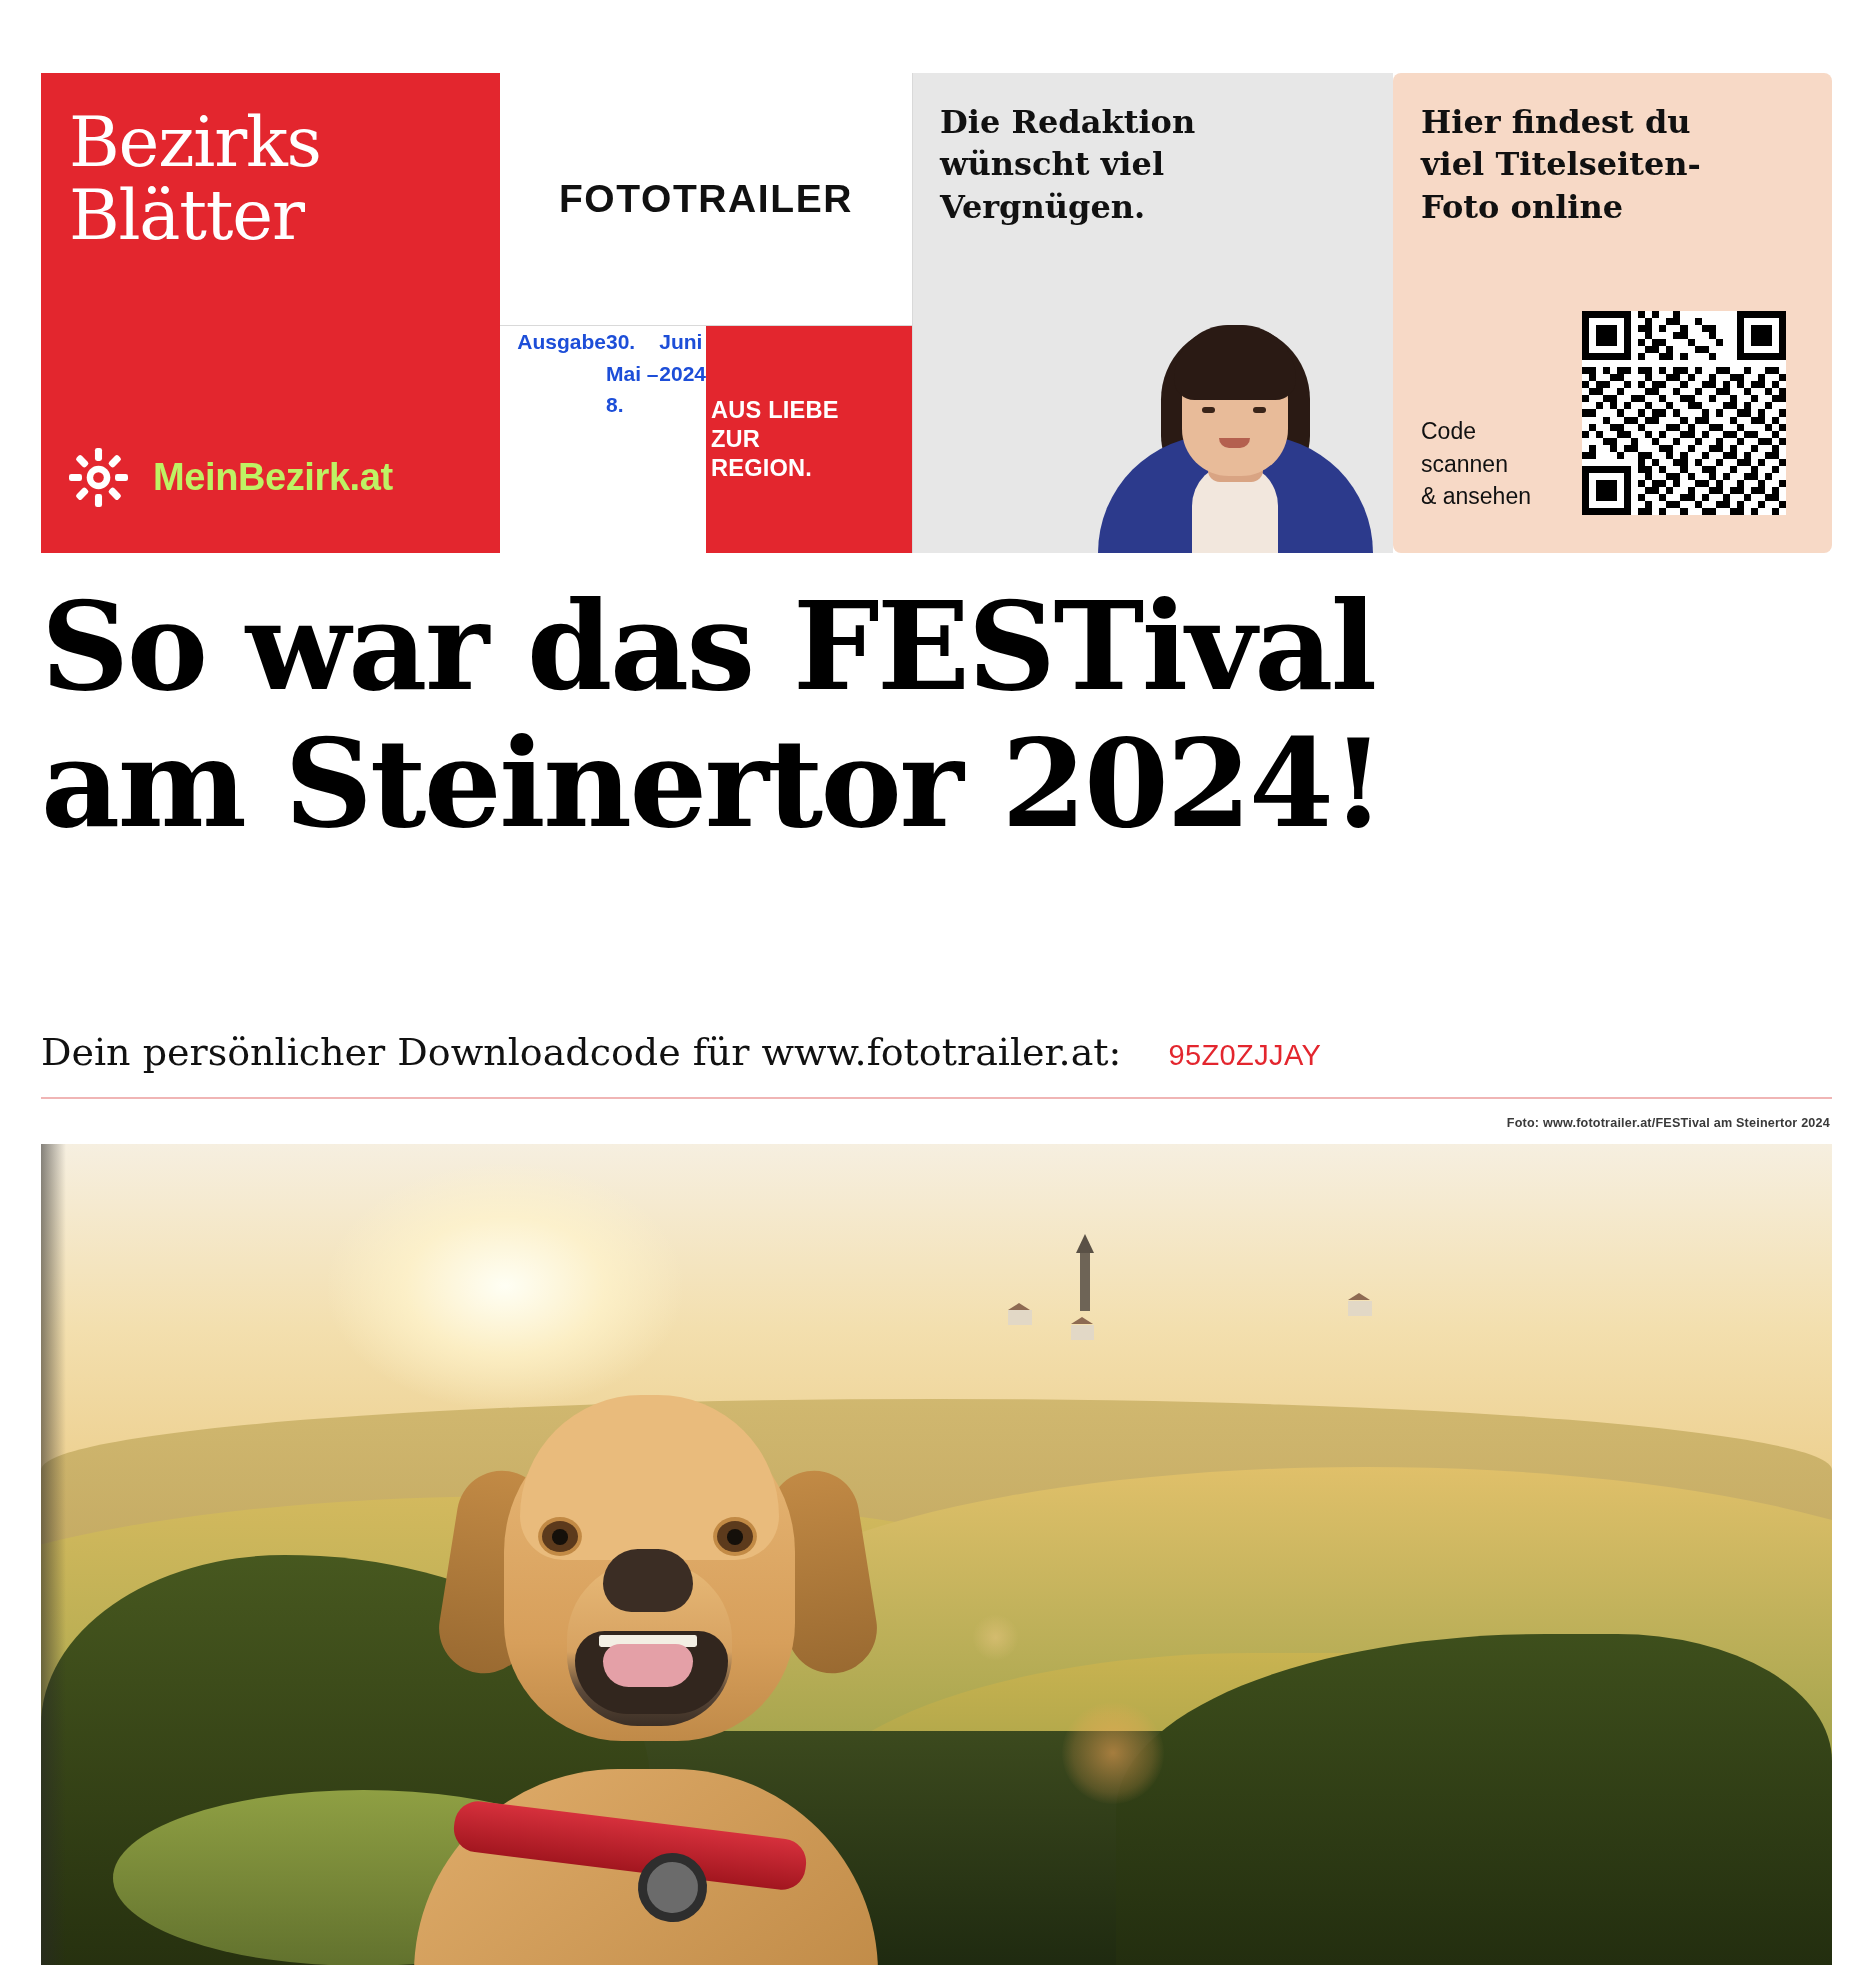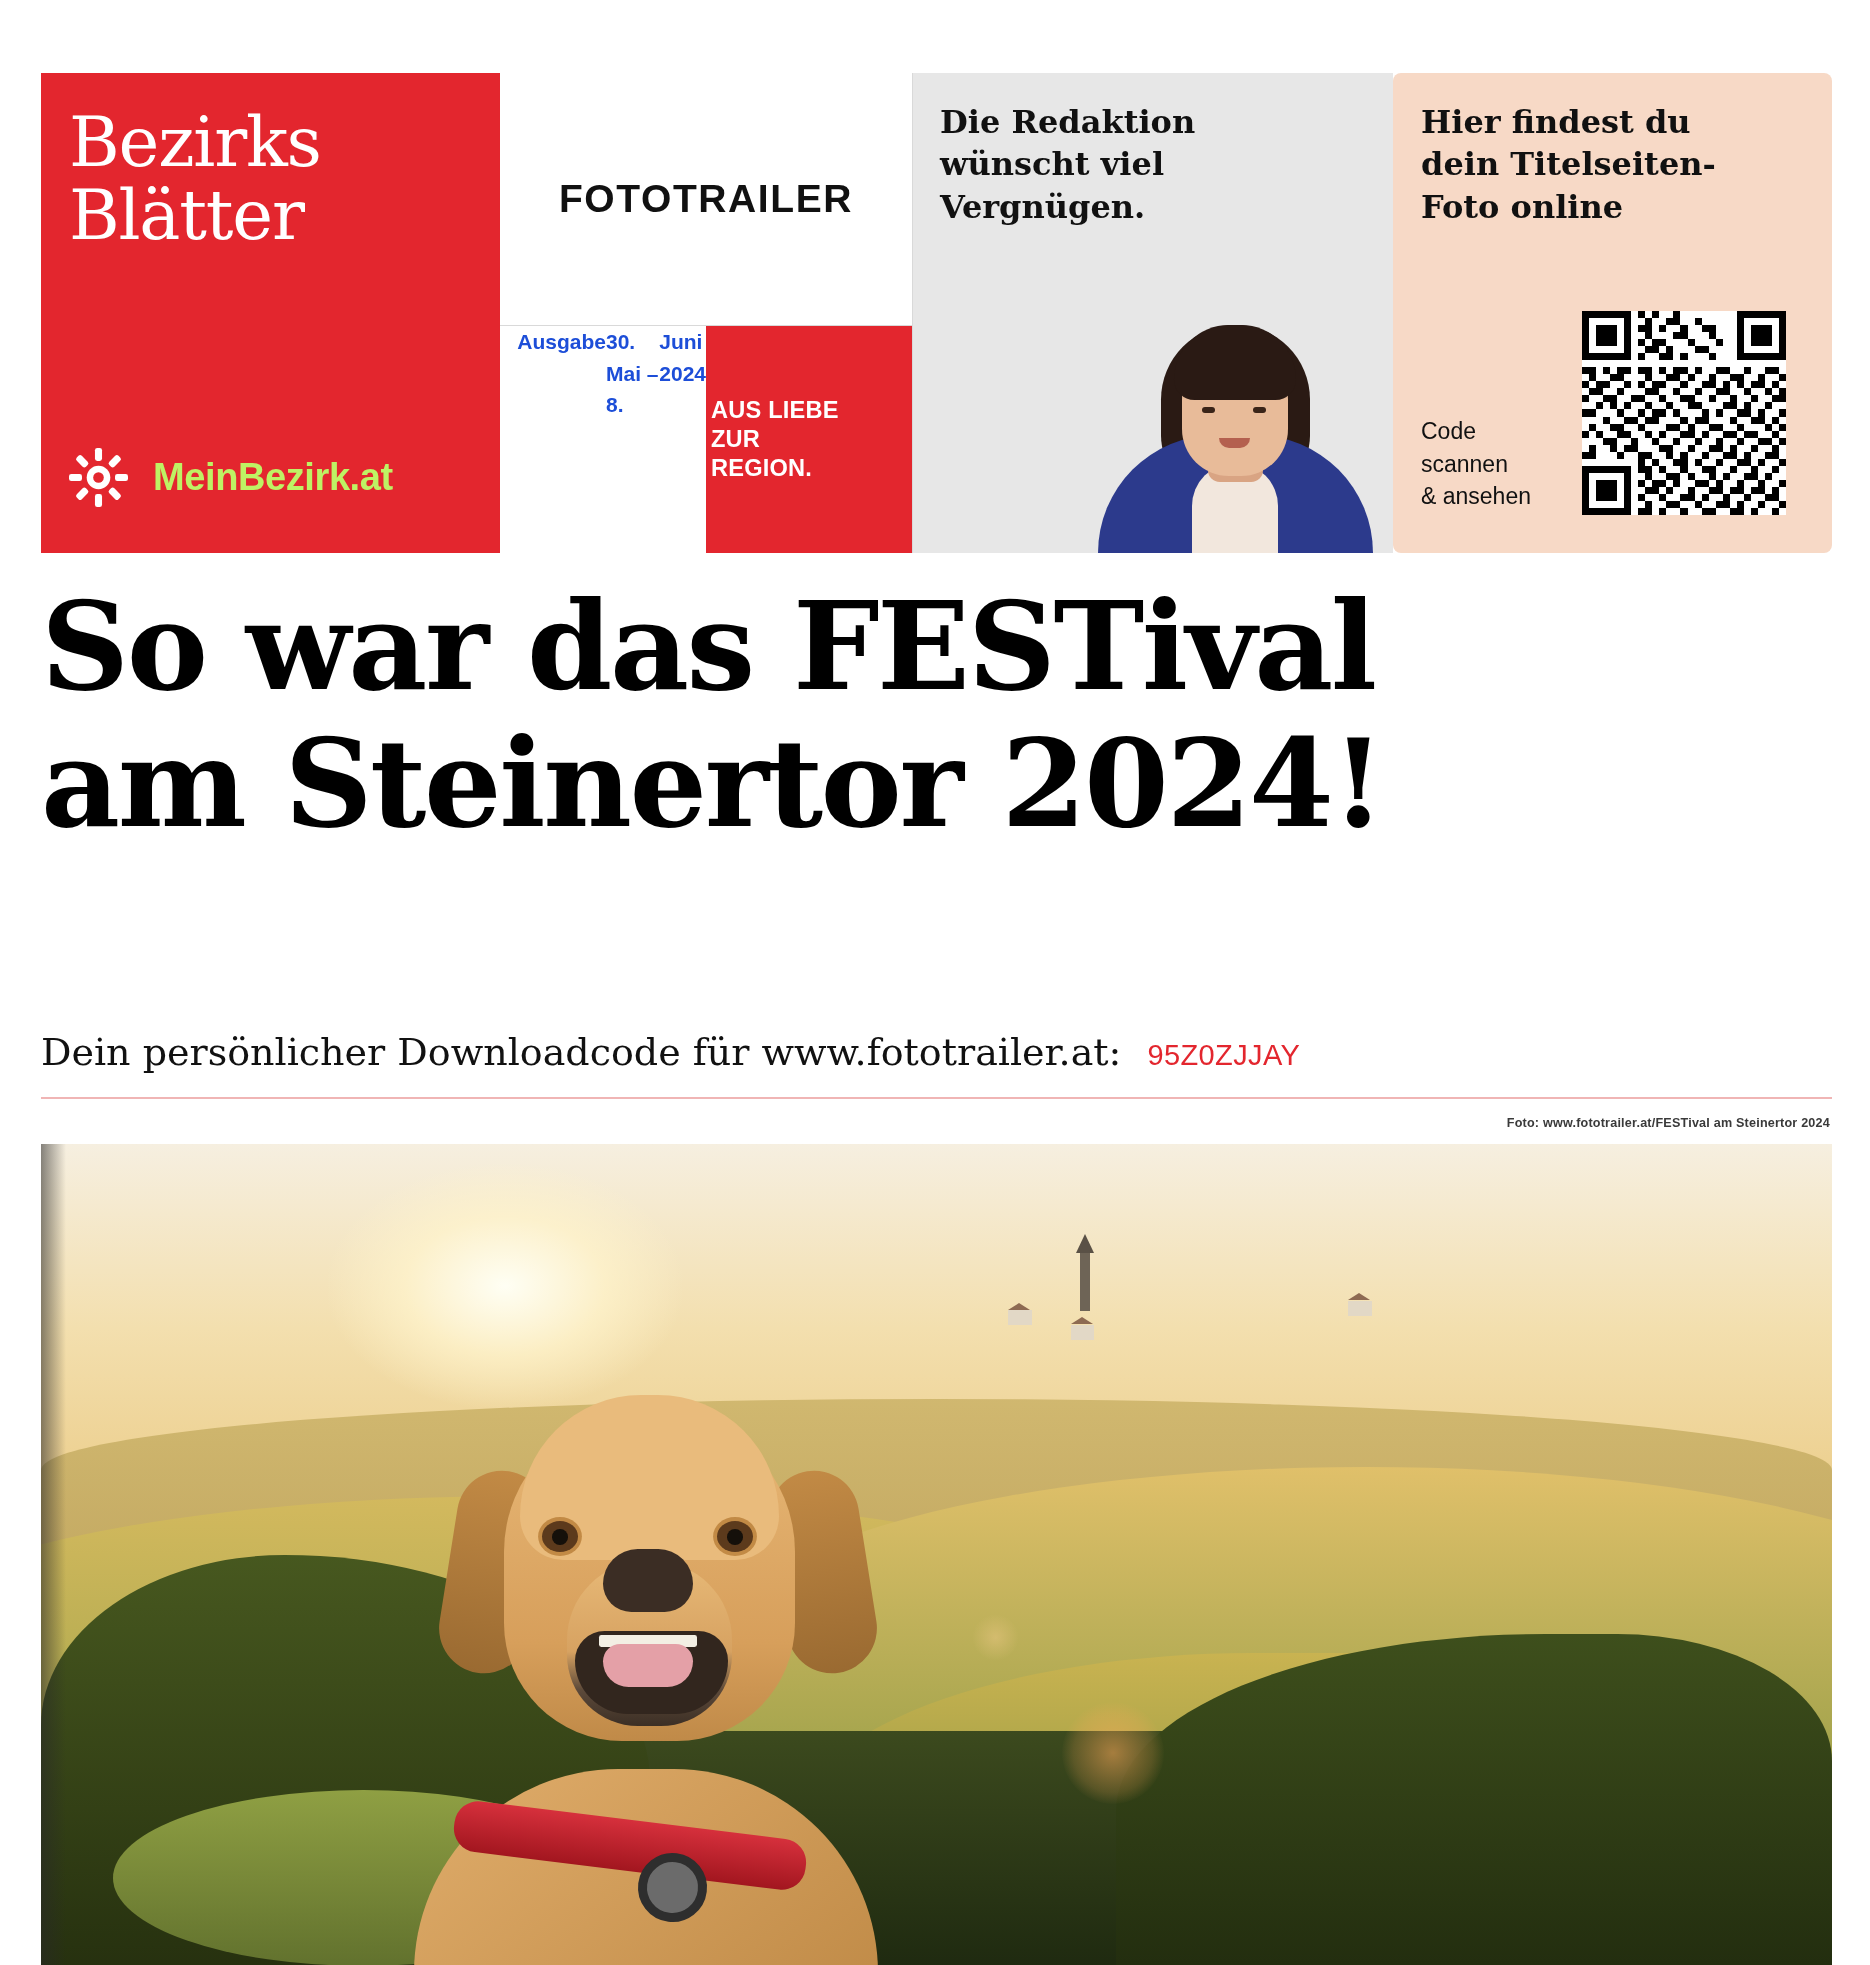--- a/index.html
+++ b/index.html
@@ -265,21 +265,21 @@
   }
   .code-label {
     font-family: "DejaVu Serif", serif;
     font-size: 38px;
     color: #111;
   }
   .code-value {
     font-family: "Liberation Sans", sans-serif;
     font-size: 29px;
     color: #e3262e;
-    margin-left: 26px;
+    margin-left: 47px;
     letter-spacing: 0.4px;
   }
   .hr-red {
     position: absolute;
     left: 41px;
     top: 1097px;
     width: 1791px;
     height: 1.6px;
     background: #f0b5b5;
   }
@@ -531,21 +531,21 @@
       <div class="p-hair-front"></div>
       <div class="p-eye left"></div>
       <div class="p-eye right"></div>
       <div class="p-mouth"></div>
     </div>
   </div>
 
   <div class="col-four">
     <div class="hier-text">
       <div>Hier findest du</div>
-      <div>dein Titelseiten-</div>
+      <div>viel Titelseiten-</div>
       <div>Foto online</div>
     </div>
     <div class="code-text">
       <div>Code</div>
       <div>scannen</div>
       <div>&amp; ansehen</div>
     </div>
     <div class="qr">
       <svg width="204" height="204" viewBox="0 0 29 29" shape-rendering="crispEdges">
         <rect width="29" height="29" fill="#ffffff"></rect>

